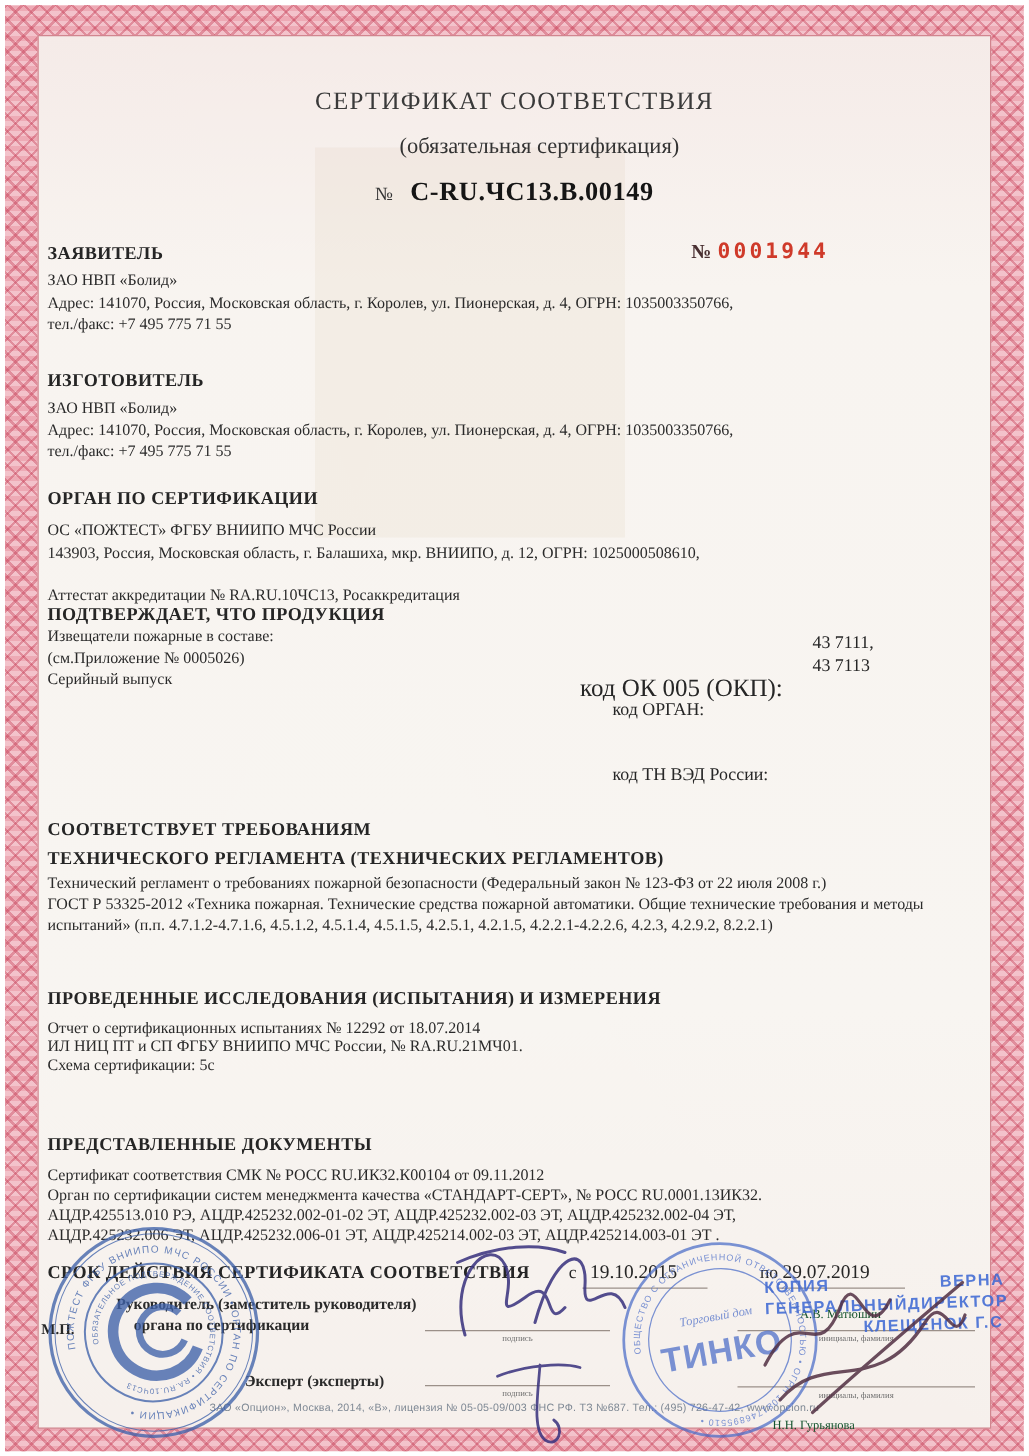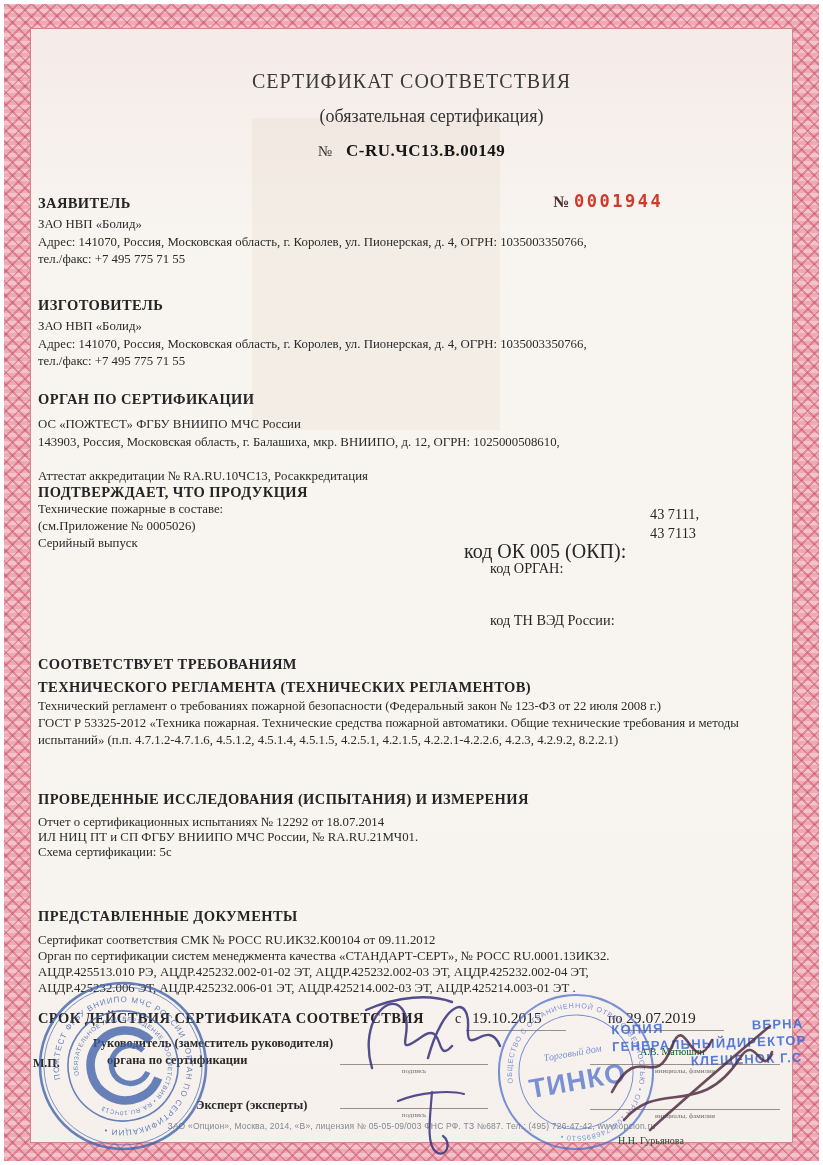--- a/index.html
+++ b/index.html
@@ -22,21 +22,21 @@
   .t{font-size:12.8px;color:#2a2a2a;}
   .banner{top:9px;left:50%;transform:translateX(-50%);
     background:#c23b43;color:#fff;border:2px solid #eba3a9;box-shadow:0 0 0 2px #b53340;
     border-radius:7px;padding:4px 28px;
     font-family:"Liberation Sans","DejaVu Sans",sans-serif;font-weight:bold;
     font-size:23px;letter-spacing:2.5px;white-space:nowrap;}
   .title{top:70px;left:0;width:100%;text-align:center;font-size:20px;letter-spacing:1px;color:#3a3a3a;}
   .subtitle{top:106px;left:0;width:100%;text-align:center;font-size:18px;color:#333;margin-left:20px;}
   .certno-row{top:141px;left:0;width:100%;text-align:center;}
   .certno-row .nosign{font-size:15px;color:#333;margin-right:14px;}
-  .certno-row .num{font-size:17px;font-weight:bold;color:#151515;letter-spacing:.5px;}
+  .certno-row .num{font-size:21px;font-weight:bold;color:#151515;letter-spacing:.5px;}
   .blankno{top:191px;left:553px;white-space:nowrap;}
   .blankno .nosign{font-size:16px;font-weight:bold;color:#4a3032;margin-right:5px;}
   .blankno .digits{font-family:"DejaVu Sans Mono","Liberation Mono",monospace;
     font-size:17px;font-weight:bold;color:#cf3a2a;letter-spacing:2.5px;}
   .caption{font-size:7px;color:#6f6f6f;}
   .sigline{border-bottom:1px solid #9b9089;height:0;}
   .role{font-size:12.5px;font-weight:600;color:#2a2a2a;}
   .name{font-size:10px;color:#14532d;}
   .footer{top:1121px;left:0;width:100%;text-align:center;
     font-family:"Liberation Sans","DejaVu Sans",sans-serif;font-size:8.5px;color:#7e8894;letter-spacing:.2px;}
@@ -74,21 +74,21 @@
   <div class="abs t" style="left:38px;top:319px;">ЗАО НВП «Болид»</div>
   <div class="abs t" style="left:38px;top:337px;">Адрес: 141070, Россия, Московская область, г. Королев, ул. Пионерская, д. 4, ОГРН: 1035003350766,</div>
   <div class="abs t" style="left:38px;top:354px;">тел./факс: +7 495 775 71 55</div>
 
   <div class="abs h" style="left:38px;top:391px;">ОРГАН ПО СЕРТИФИКАЦИИ</div>
   <div class="abs t" style="left:38px;top:417px;">ОС «ПОЖТЕСТ» ФГБУ ВНИИПО МЧС России</div>
   <div class="abs t" style="left:38px;top:435px;">143903, Россия, Московская область, г. Балашиха, мкр. ВНИИПО, д. 12, ОГРН: 1025000508610,</div>
   <div class="abs t" style="left:38px;top:469px;">Аттестат аккредитации № RA.RU.10ЧС13, Росаккредитация</div>
   <div class="abs h" style="left:38px;top:484px;">ПОДТВЕРЖДАЕТ, ЧТО ПРОДУКЦИЯ</div>
 
-  <div class="abs t" style="left:38px;top:502px;">Технические пожарные в составе:</div>
+  <div class="abs t" style="left:38px;top:502px;">Извещатели пожарные в составе:</div>
   <div class="abs t" style="left:38px;top:519px;">(см.Приложение № 0005026)</div>
   <div class="abs t" style="left:38px;top:536px;">Серийный выпуск</div>
   <div class="abs" style="left:464px;top:505px;font-size:20px;margin-top:35px;">код ОК 005 (ОКП):</div>
   <div class="abs" style="left:650px;top:506px;font-size:14.3px;">43 7111,</div>
   <div class="abs" style="left:650px;top:525px;font-size:14.3px;">43 7113</div>
   <div class="abs" style="left:490px;top:560px;font-size:14.3px;">код ОРГАН:</div>
   <div class="abs" style="left:490px;top:612px;font-size:14.3px;">код ТН ВЭД России:</div>
 
   <div class="abs h" style="left:38px;top:656px;">СООТВЕТСТВУЕТ ТРЕБОВАНИЯМ</div>
   <div class="abs h" style="left:38px;top:679px;">ТЕХНИЧЕСКОГО РЕГЛАМЕНТА (ТЕХНИЧЕСКИХ РЕГЛАМЕНТОВ)</div>

